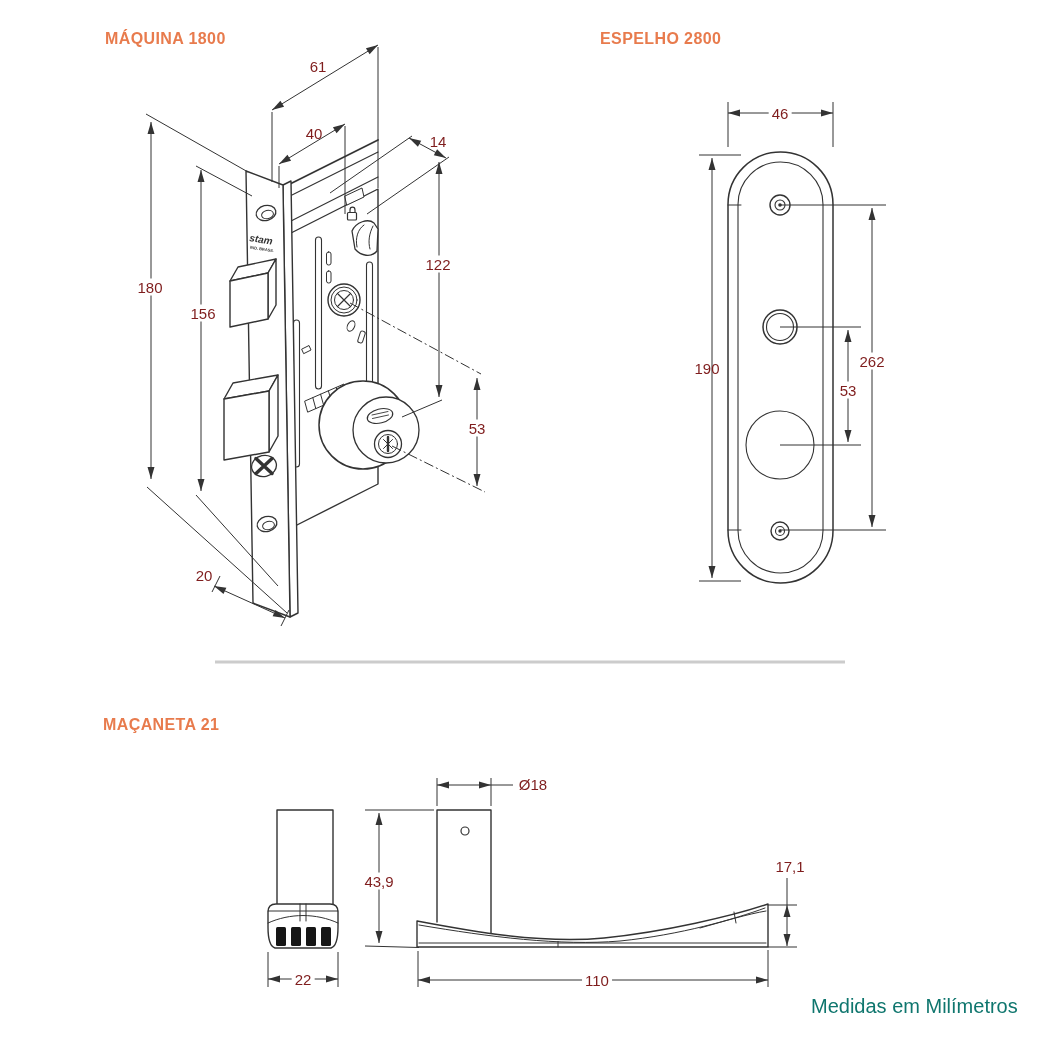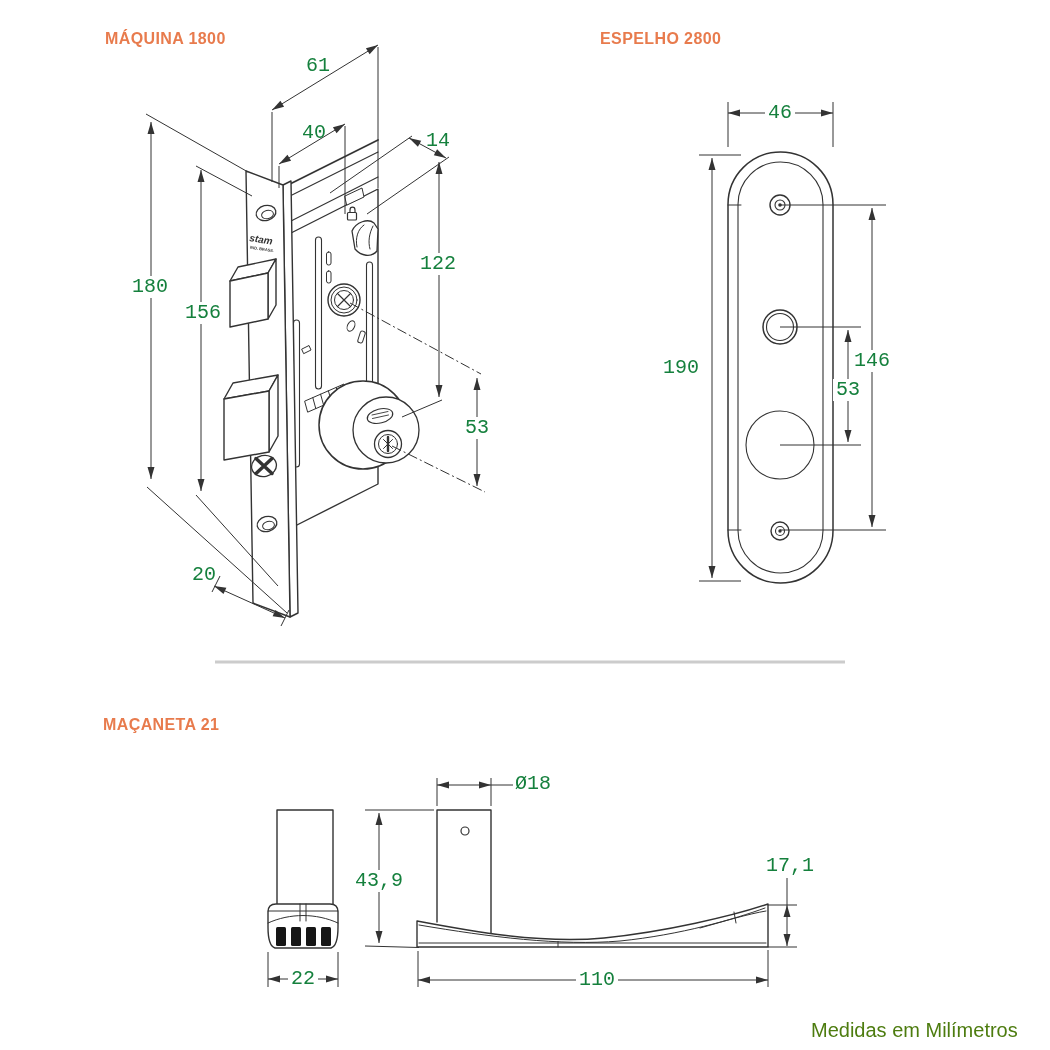--- a/index.html
+++ b/index.html
@@ -3,29 +3,29 @@
 <meta charset="utf-8">
 <style>
   html,body{margin:0;padding:0;background:#fff;}
   .canvas{
     position:relative;width:1050px;height:1050px;background:#fff;overflow:hidden;
     font-family:"Liberation Sans","DejaVu Sans",sans-serif;
   }
   .canvas svg{position:absolute;left:0;top:0;}
   .lbl{
     position:absolute;transform:translate(-50%,-50%);
-    font-size:20px;color:#15803d;white-space:nowrap;line-height:1;z-index:3;font-family:Liberation Mono, monospace;
+    font-size:15px;color:#7f1d1d;white-space:nowrap;line-height:1;z-index:3;
   }
   .bg{background:#fff;padding:1px 3px;}
   .title{
     position:absolute;font-weight:bold;font-size:16px;letter-spacing:.4px;
     color:var(--accent,#E87B4D);white-space:nowrap;z-index:3;
   }
   .footer-note{
-    position:absolute;font-size:20px;color:#4d7c0f;white-space:nowrap;z-index:3;margin-top:24px;
+    position:absolute;font-size:20px;color:#0f766e;white-space:nowrap;z-index:3;
   }
 </style>
 </head>
 <body>
 
 <div class="canvas">
 
   <svg width="1050" height="1050" viewBox="0 0 1050 1050">
     <defs>
       <marker id="ar" orient="auto-start-reverse" markerWidth="14" markerHeight="9" refX="13" refY="4.5" markerUnits="userSpaceOnUse">
@@ -240,22 +240,22 @@
   <span class="lbl bg" style="left:150px;top:287px">180</span>
   <span class="lbl bg" style="left:203px;top:313px">156</span>
   <span class="lbl" style="left:318px;top:66px">61</span>
   <span class="lbl" style="left:314px;top:133px">40</span>
   <span class="lbl" style="left:438px;top:141px">14</span>
   <span class="lbl bg" style="left:438px;top:264px">122</span>
   <span class="lbl bg" style="left:477px;top:428px">53</span>
   <span class="lbl" style="left:204px;top:575px">20</span>
 
   <span class="lbl bg" style="left:780px;top:113px">46</span>
-  <span class="lbl" style="left:681px;top:368px">190</span>
-  <span class="lbl bg" style="left:872px;top:361px">146</span>
+  <span class="lbl" style="left:707px;top:368px">190</span>
+  <span class="lbl bg" style="left:872px;top:361px">262</span>
   <span class="lbl bg" style="left:848px;top:390px">53</span>
 
   <span class="lbl bg" style="left:303px;top:979px">22</span>
   <span class="lbl bg" style="left:379px;top:881px">43,9</span>
   <span class="lbl" style="left:533px;top:784px">Ø18</span>
   <span class="lbl" style="left:790px;top:866px">17,1</span>
   <span class="lbl bg" style="left:597px;top:980px">110</span>
 
   <span class="footer-note" style="left:811px;top:995px">Medidas em Milímetros</span>
 </div>

